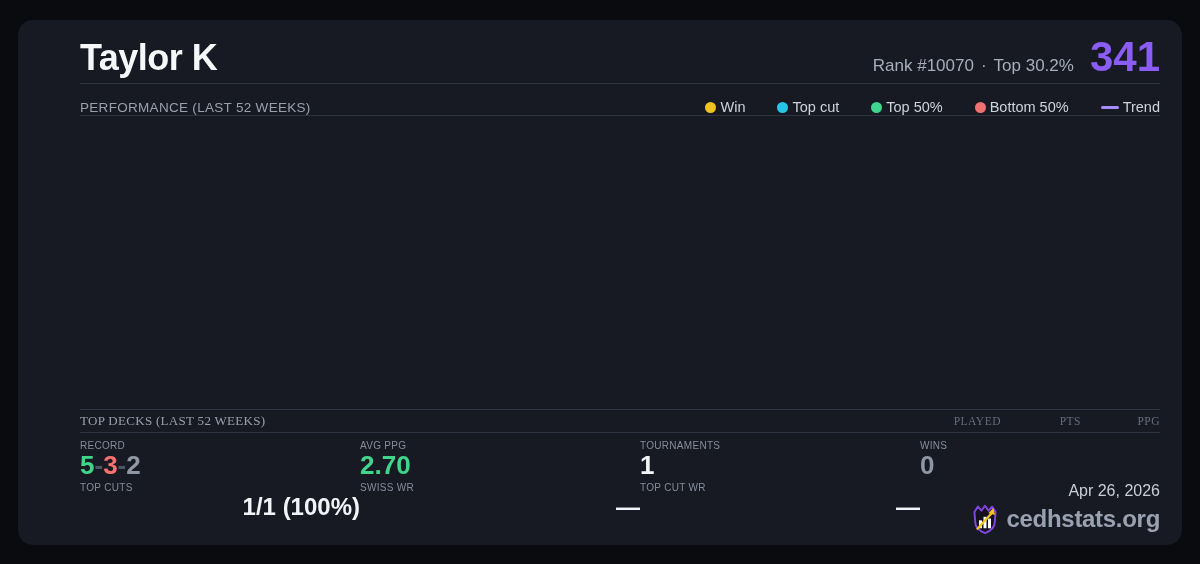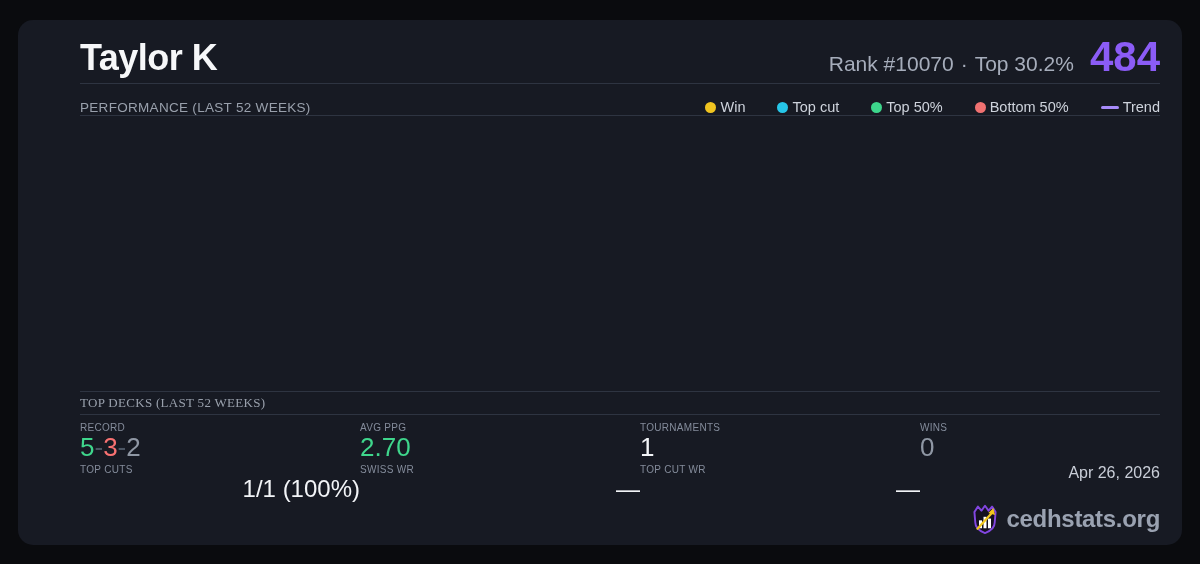--- a/index.html
+++ b/index.html
@@ -7,21 +7,21 @@
               font-family:"Liberation Sans", sans-serif; }
   .card { position:absolute; left:18px; top:20px; right:18px; bottom:19px;
           background:#171a23; border-radius:15px; display:flex; flex-direction:column;padding-left:40px; }
   .hr { border-top:1px solid #2e3441; margin:0 22px; }
 
   
   .card-header { height:63px; display:flex; justify-content:space-between;
                  align-items:flex-end; padding:0 22px 7px 22px; }
   .player-name { font-size:36px; font-weight:700; color:#f6f7f9; letter-spacing:-0.5px; line-height:1; }
   .header-right { display:flex; align-items:baseline; gap:16px; }
-  .rank-line { font-size:21px; color:#a6adbb; }
+  .rank-line { font-size:17px; color:#a6adbb; }
   .rank-sep { margin:0 7px; color:#a6adbb; }
   .elo-score { font-size:42px; font-weight:700; line-height:0.85; }
 
   
   .perf-row { height:31px; display:flex; justify-content:space-between;
               align-items:flex-end; padding:0 22px; }
   .section-heading { font-size:13.5px; color:#99a0ac; letter-spacing:0.3px; }
   .legend { display:flex; align-items:center; gap:32px; }
   .legend-item { display:flex; align-items:center; gap:4px; font-size:14.5px; color:#ced3dc; }
   .dot { width:11px; height:11px; border-radius:50%; display:inline-block; }
@@ -35,38 +35,38 @@
                align-items:center; padding:0 22px;font-family:Liberation Serif, serif; }
   .deck-cols { display:flex; }
   .deck-col { font-size:11.5px; color:#656d7d; letter-spacing:0.5px; text-align:right; }
   .deck-col.c1 { width:80px; } .deck-col.c2 { width:80px; } .deck-col.c3 { width:79px; }
 
   
   .stats { padding:7px 22px 10px 22px; display:grid;
            grid-template-columns:280px 280px 280px 1fr; grid-auto-rows:min-content;
            row-gap:3px; flex:0 0 auto; }
   .stat-label { font-size:10px; color:#848c9b; letter-spacing:0.3px; margin-bottom:1px; }
-  .stat-value { font-size:26px; font-weight:400; color:#f2f4f7; line-height:1.05; }
+  .stat-value { font-size:26px; font-weight:700; color:#f2f4f7; line-height:1.05; }
   .stat-value.small { font-size:24px;text-align:right; }
   .footer-cell { grid-column:4; grid-row:2; display:flex; flex-direction:column;
                  align-items:flex-end; justify-content:flex-end; }
-  .date-text { font-size:16px; color:#c9ced8; margin-bottom:21px; }
+  .date-text { font-size:16px; color:#c9ced8; margin-bottom:3px; }
   .brand-row { display:flex; align-items:center; gap:7px; }
   .brand-text { font-size:24px; font-weight:700; color:#9aa2b1; letter-spacing:-0.3px; }
 </style>
 </head>
 <body>
 
 <div class="card">
 
   <div class="card-header">
     <div class="player-name">Taylor K</div>
     <div class="header-right">
       <div class="rank-line"><span>Rank #10070</span><span class="rank-sep">·</span><span>Top 30.2%</span></div>
-      <div class="elo-score" style="color: rgb(139, 92, 246);">484</div>
+      <div class="elo-score" style="color: rgb(139, 92, 246);">341</div>
     </div>
   </div>
   <div class="hr"></div>
 
   <div class="perf-row">
     <div class="section-heading">PERFORMANCE (LAST 52 WEEKS)</div>
     <div class="legend">
       <span class="legend-item">
         <span class="dot" style="background-color: rgb(240, 196, 32);"></span>
         <span>Win</span>
@@ -89,20 +89,25 @@
       </span>
     </div>
   </div>
   <div class="hr"></div>
 
   <div class="chart-area"></div>
   <div class="hr"></div>
 
   <div class="decks-row">
     <div class="section-heading" style="font-size:13px">TOP DECKS (LAST 52 WEEKS)</div>
+    <div class="deck-cols">
+      <span class="deck-col c1">PLAYED</span>
+      <span class="deck-col c2">PTS</span>
+      <span class="deck-col c3">PPG</span>
+    </div>
   </div>
   <div class="hr"></div>
 
   <div class="stats">
 
     <div>
       <div class="stat-label">RECORD</div>
       <div class="stat-value"><span style="color: rgb(63, 214, 140);">5</span><span style="color: rgb(75, 85, 99);">-</span><span style="color: rgb(248, 113, 113);">3</span><span style="color: rgb(75, 85, 99);">-</span><span style="color: rgb(143, 151, 164);">2</span></div>
     </div>
 

